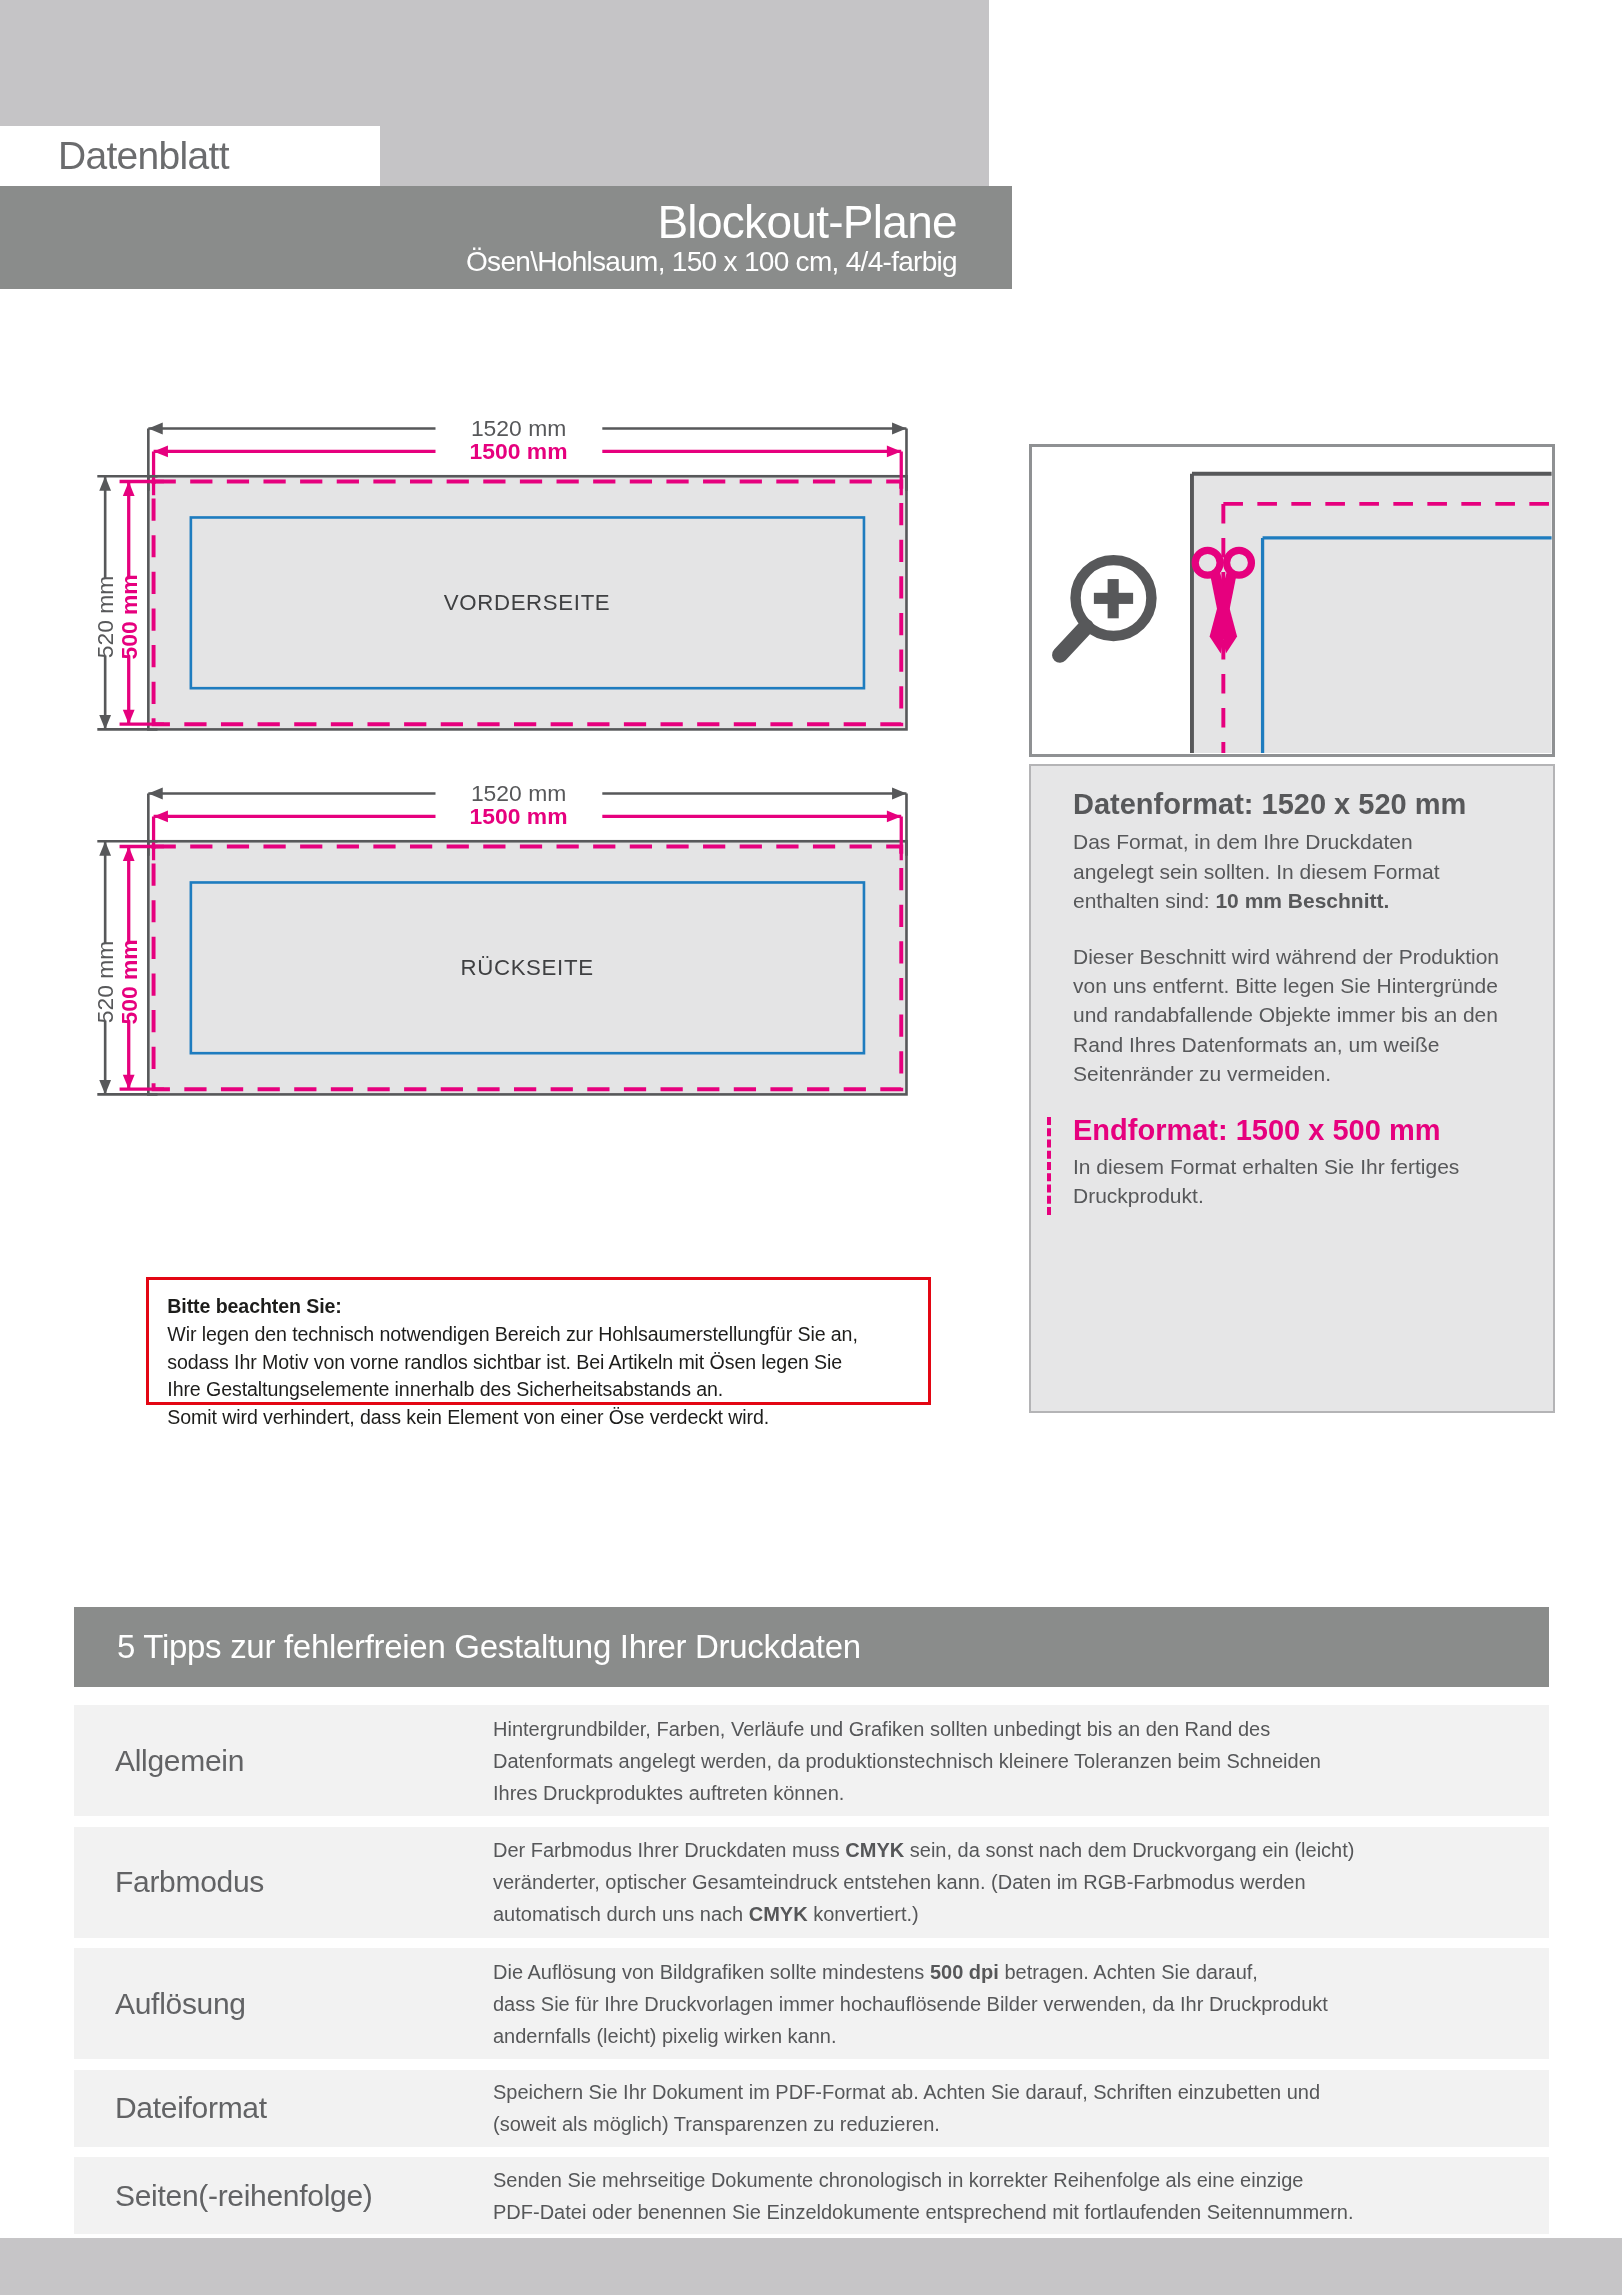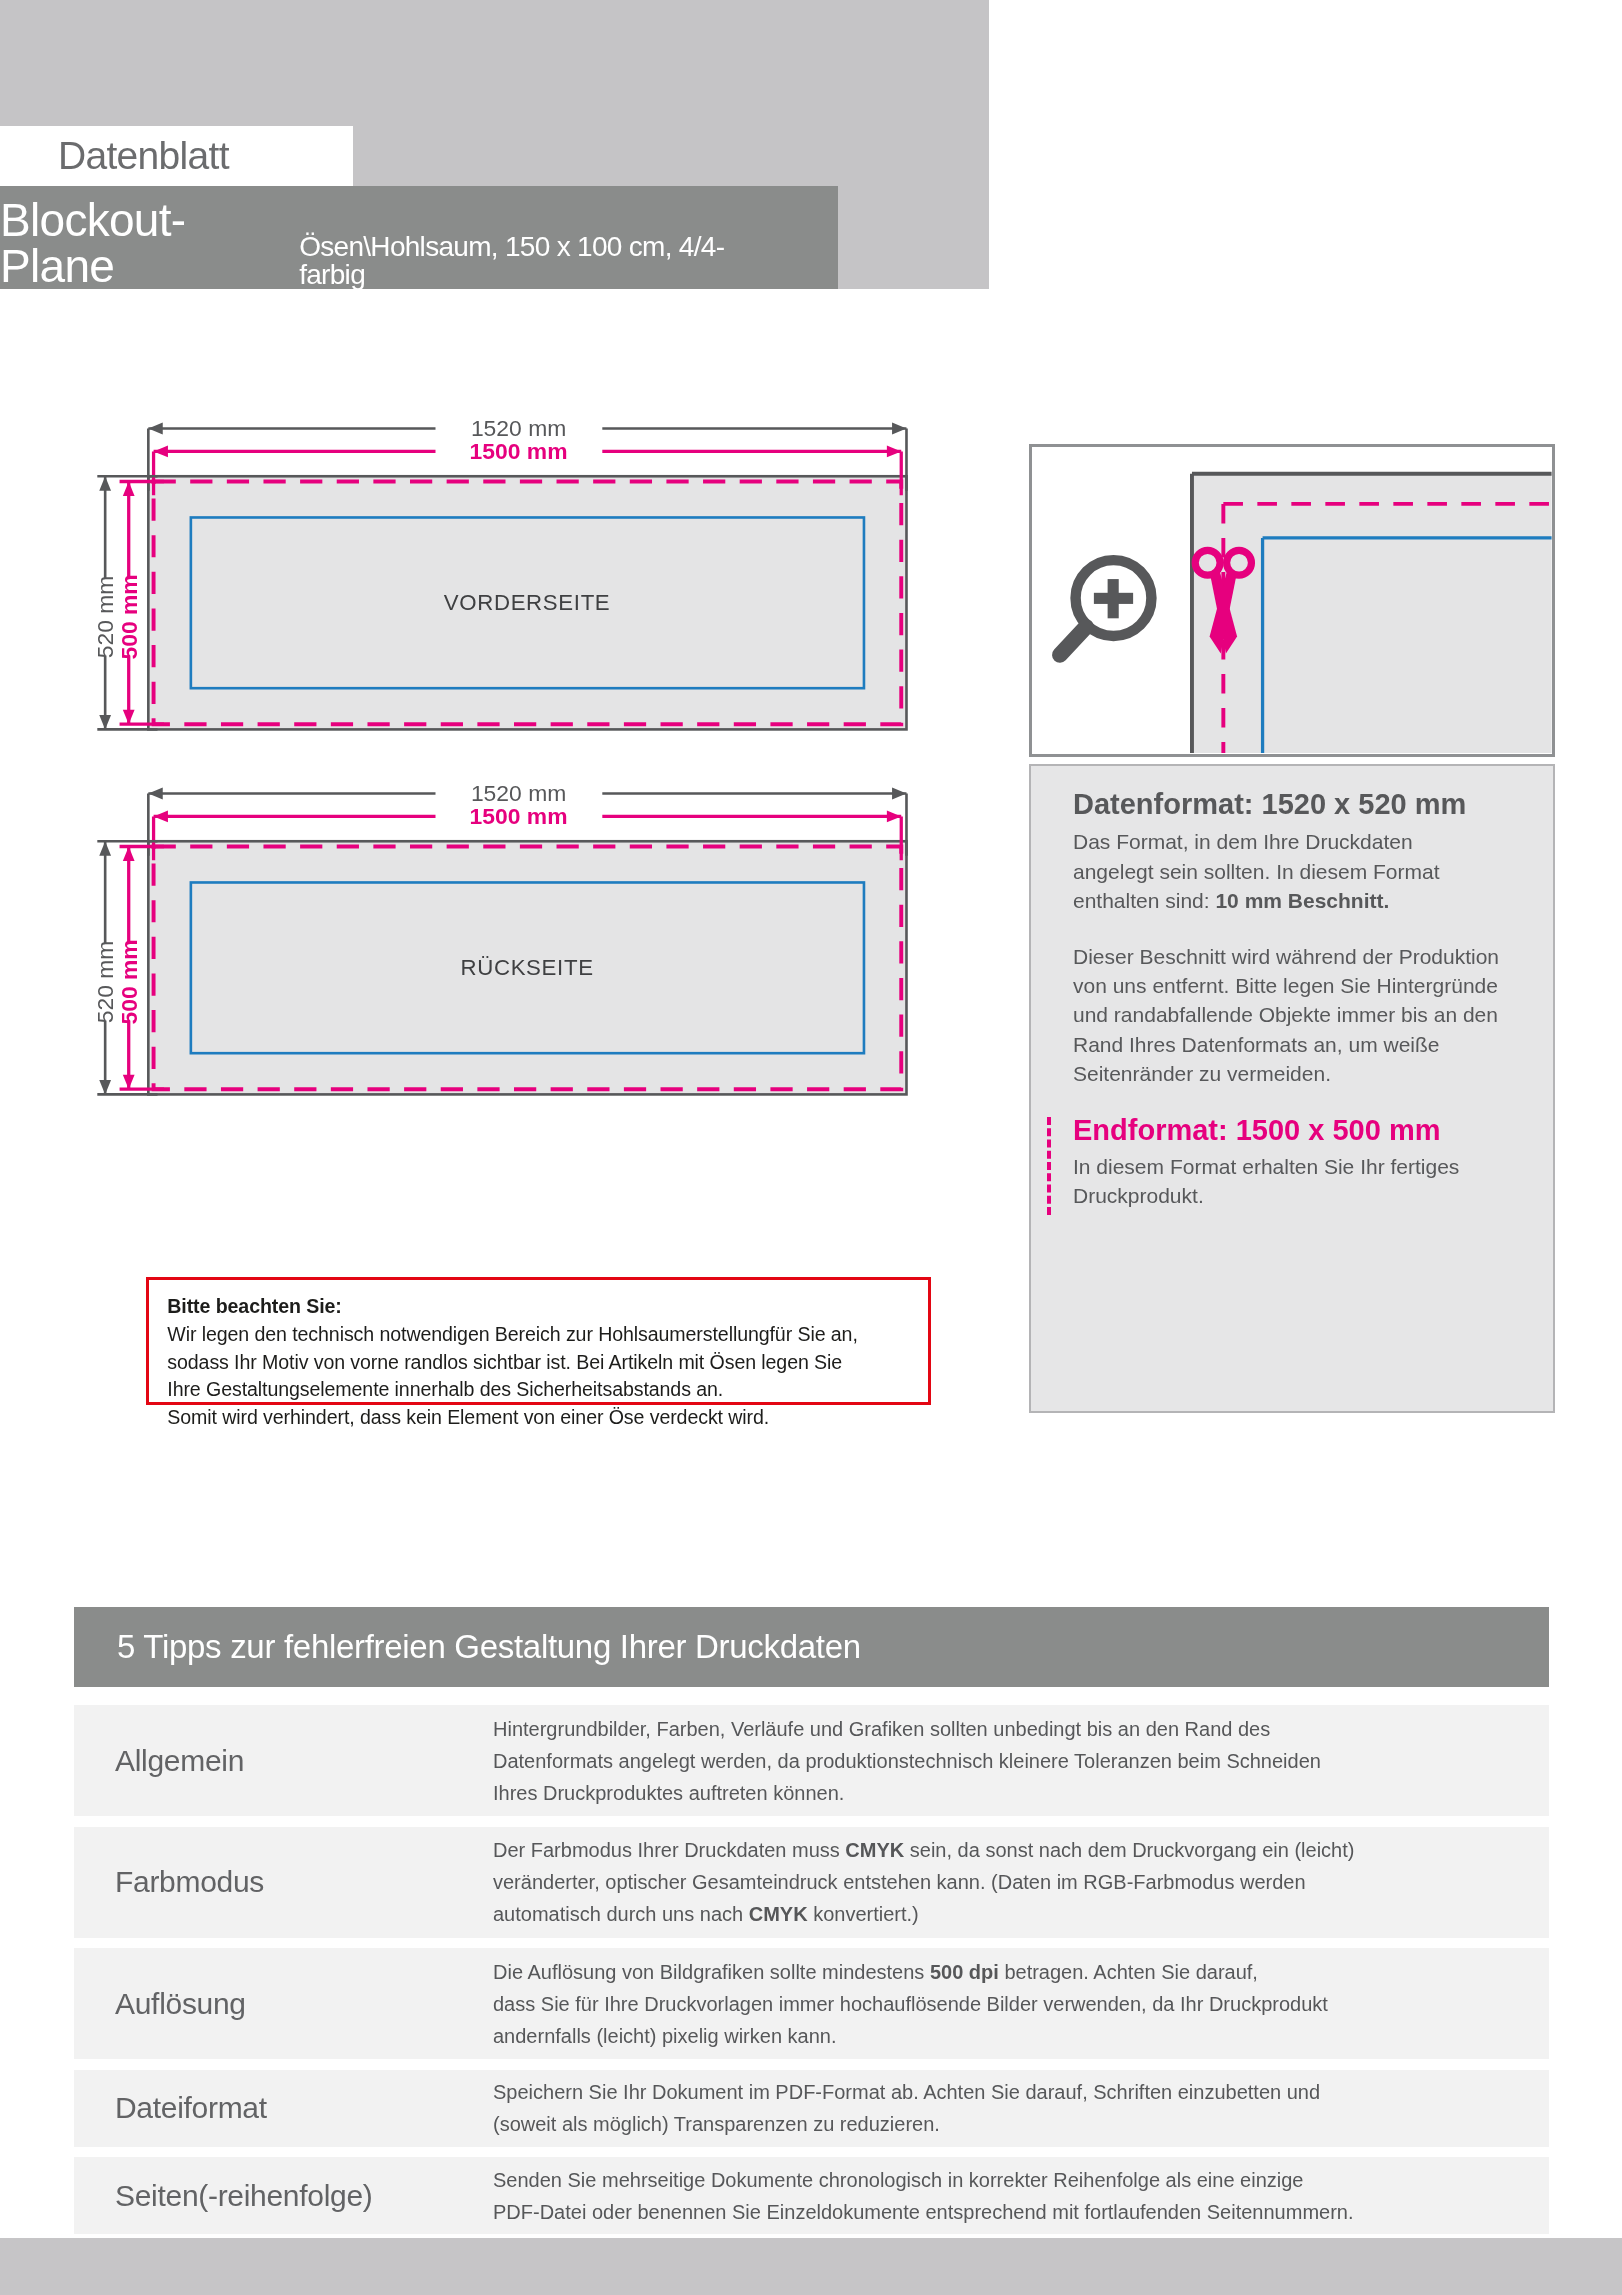--- a/index.html
+++ b/index.html
@@ -4,25 +4,25 @@
 <style>
   html,body{margin:0;padding:0;}
   body{
     width:1623px;height:2295px;position:relative;background:#ffffff;
     font-family:"Liberation Sans", sans-serif;overflow:hidden;
   }
   [data-interactable]{cursor:default;}
   .b{font-weight:700;}
   
   .hdr-lightgray{position:absolute;left:0;top:0;width:989px;height:289px;background:#c5c4c6;}
-  .hdr-white{position:absolute;left:0;top:126px;width:353px;height:60px;background:#ffffff;
+  .hdr-white{position:absolute;left:0;top:126px;width:380px;height:60px;background:#ffffff;
     display:flex;align-items:center;}
   .hdr-white span{font-size:39px;color:#6b6c6e;padding-left:58px;letter-spacing:-0.7px;}
-  .hdr-bar{position:absolute;left:0;top:186px;width:838px;height:103px;background:#8a8c8b;
-    display:flex;justify-content:center;align-items:flex-end;
+  .hdr-bar{position:absolute;left:0;top:186px;width:1012px;height:103px;background:#8a8c8b;
+    display:flex;flex-direction:column;justify-content:center;align-items:flex-end;
     padding-right:55px;box-sizing:border-box;gap:3.9px;}
   .hdr-bar .t1{font-size:46px;color:#ffffff;line-height:1;letter-spacing:-0.7px;}
   .hdr-bar .t2{font-size:28px;color:#ffffff;line-height:1;letter-spacing:-0.7px;}
   
   .diag{position:absolute;left:79px;width:870px;height:347px;}
   #diag1{top:412px;} #diag2{top:777px;}
   
   .notice{position:absolute;left:146px;top:1277px;width:785px;height:128px;box-sizing:border-box;
     border:3.9px solid #e30613;background:#ffffff;padding:13px 18.3px;
     font-size:19.6px;line-height:1.42;color:#1d1d1b;letter-spacing:-0.1px;}

